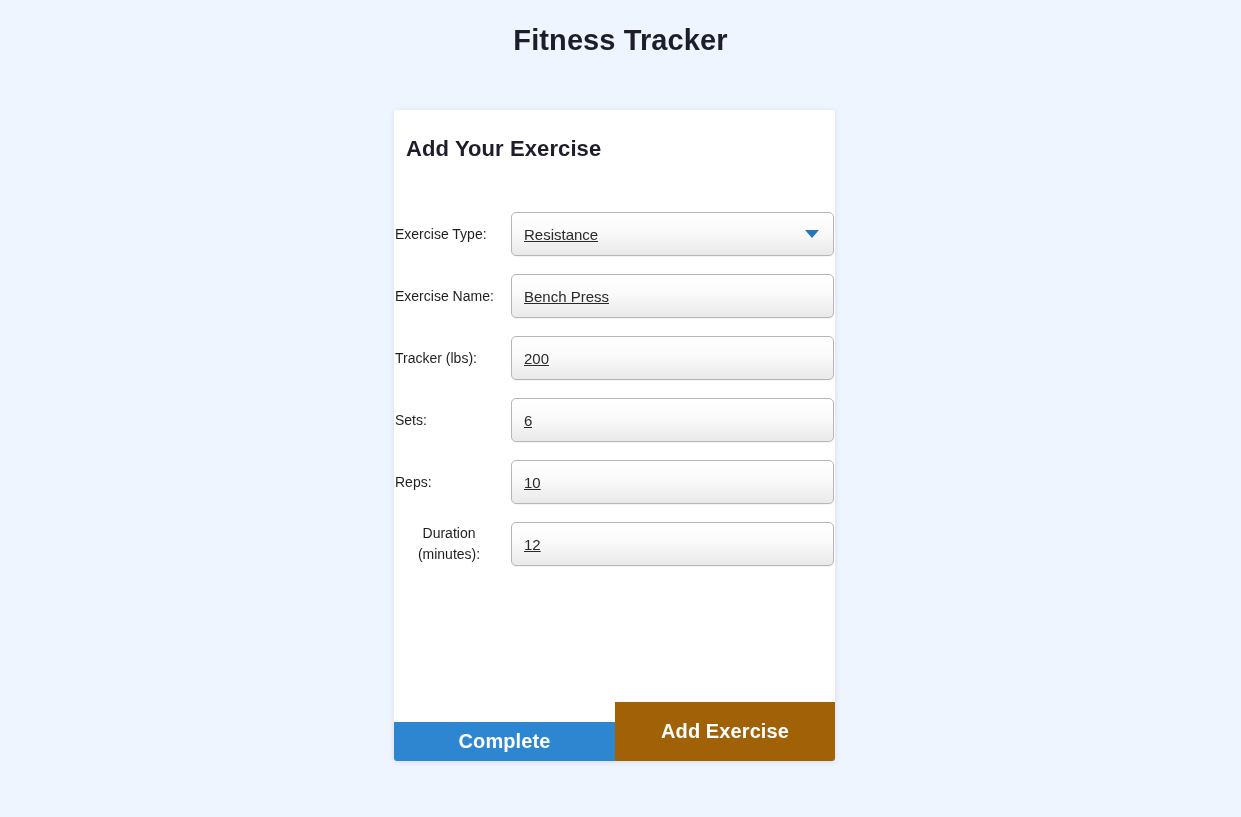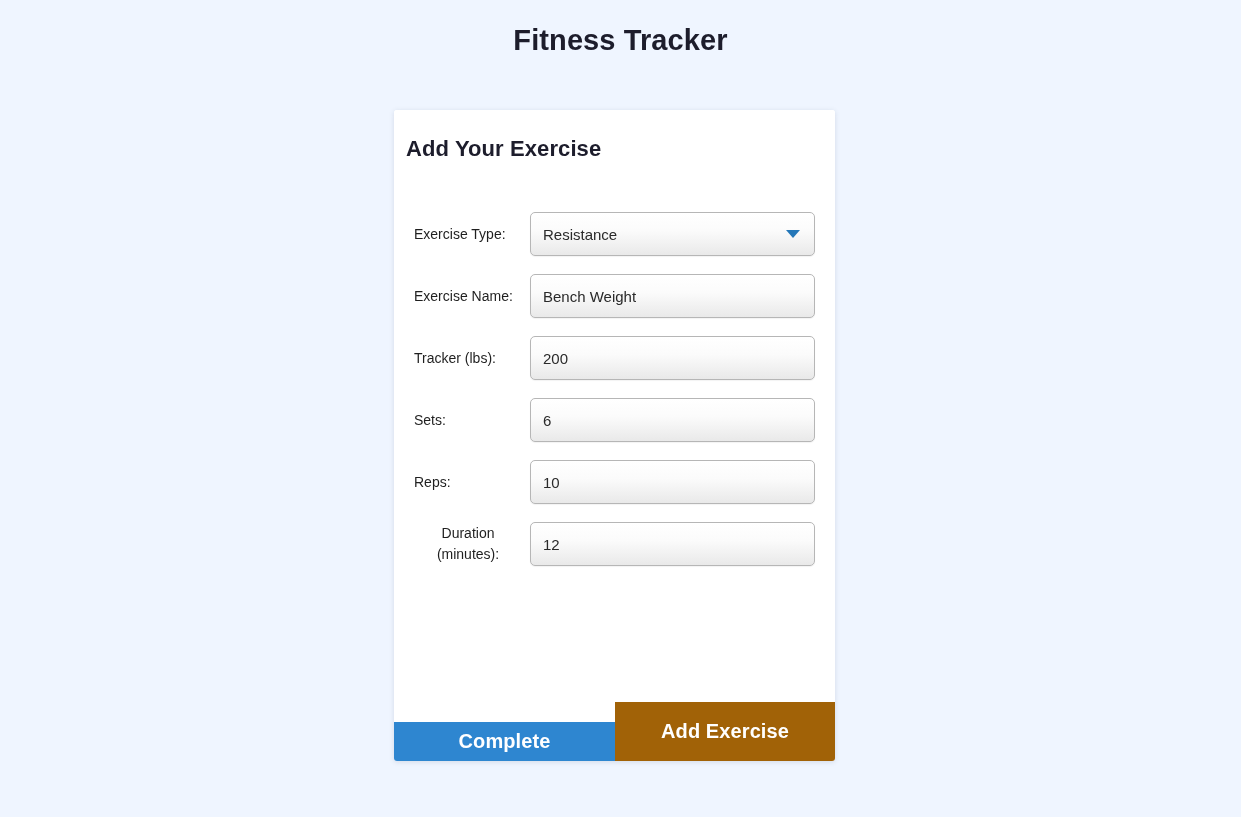--- a/index.html
+++ b/index.html
@@ -57,21 +57,21 @@
     top: 108px;
     left: 0;
     right: 0;
   }
 
   .form-row {
     display: flex;
     align-items: center;
     height: 32px;
     margin-bottom: 30px;
-    padding: 0 20px;
+    padding: 0 1px;
   }
 
   .form-row.tall-label {
     align-items: center;
     text-align: center;
   }
 
   .field-label {
     width: 116px;
     flex: 0 0 116px;
@@ -93,20 +93,21 @@
     padding: 0 12px;
     font-size: 15px;
     color: #2a2a2a;
     font-family: "Liberation Sans", sans-serif;
     position: relative;
   }
 
   .field-control .value {
     white-space: nowrap;
     overflow: hidden;
+    text-decoration: underline;
   }
 
   .select-control {
     justify-content: space-between;
   }
 
   .select-arrow {
     width: 0;
     height: 0;
     border-left: 7px solid transparent;
@@ -162,21 +163,21 @@
         <div class="field-label">Exercise Type:</div>
         <div class="field-control select-control">
           <span class="value">Resistance</span>
           <span class="select-arrow"></span>
         </div>
       </div>
 
       <div class="form-row">
         <div class="field-label">Exercise Name:</div>
         <div class="field-control">
-          <span class="value">Bench Weight</span>
+          <span class="value">Bench Press</span>
         </div>
       </div>
 
       <div class="form-row">
         <div class="field-label">Tracker (lbs):</div>
         <div class="field-control">
           <span class="value">200</span>
         </div>
       </div>
 

